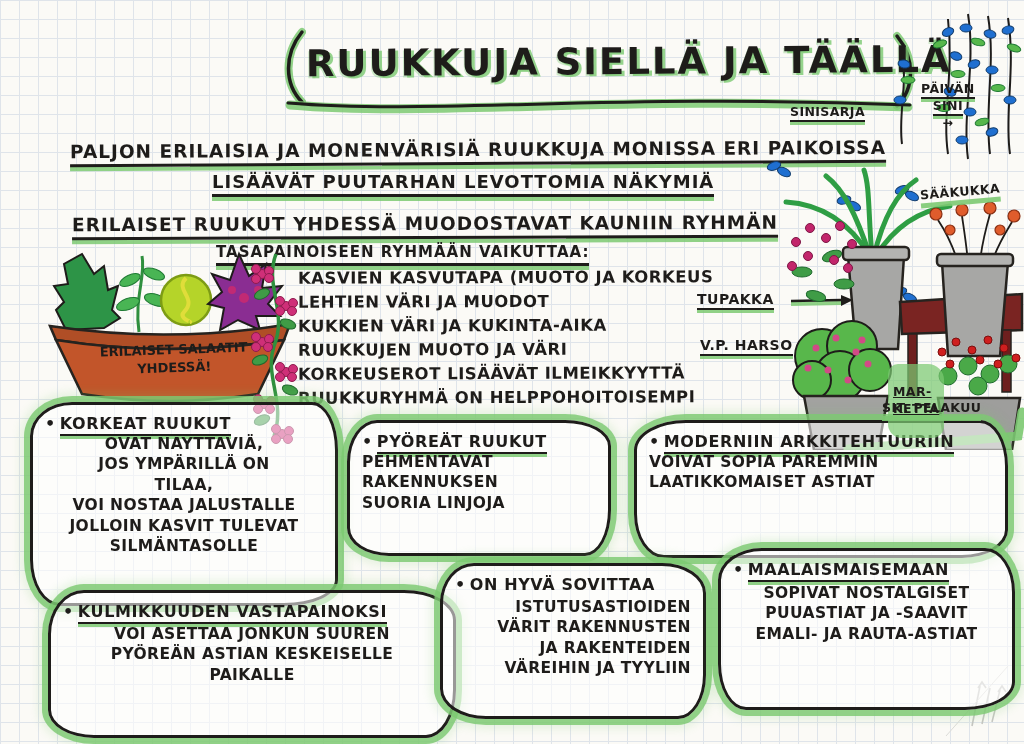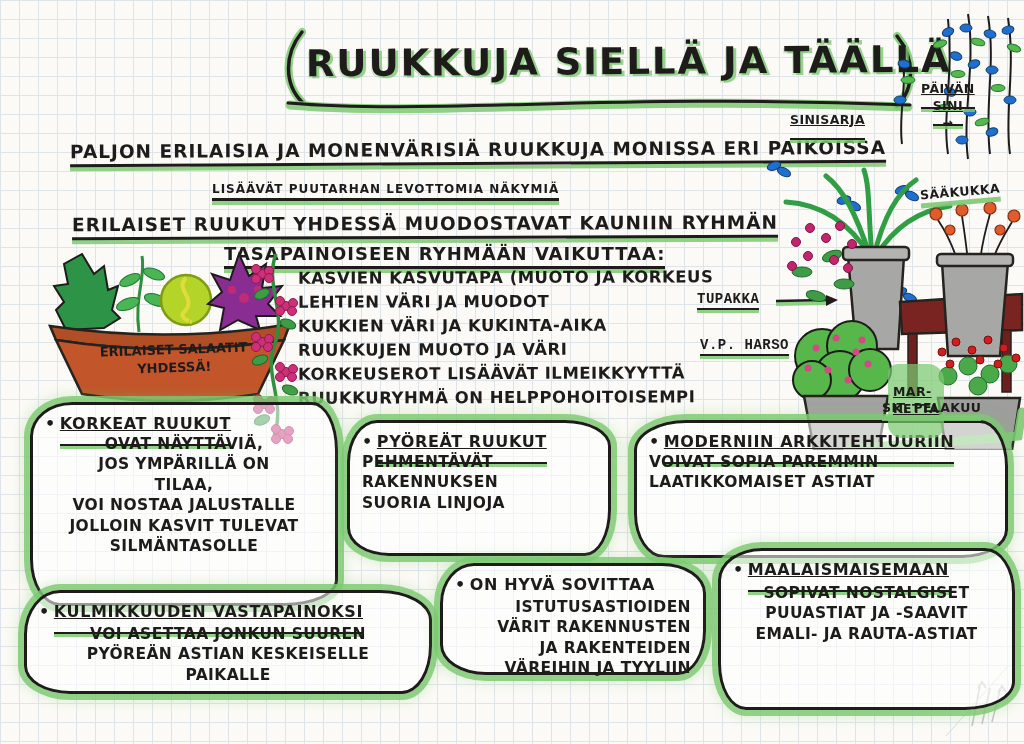--- a/index.html
+++ b/index.html
@@ -15,63 +15,63 @@
     background-color:var(--paper,#fbfaf6);
     background-image:linear-gradient(var(--grid,#dfe4ea) 1px, transparent 1px),
                      linear-gradient(90deg, var(--grid,#dfe4ea) 1px, transparent 1px);
     background-size:19px 19px;
   }
   .abs{position:absolute;}
   .hand{font-weight:600;letter-spacing:1px;}
   .preline{white-space:pre-line;}
   
   .mk-u{border-bottom:3px solid var(--ink,#1e1c1a);box-shadow:0 4px 0 rgba(124,201,114,.85);padding-bottom:2px;}
-  .mk-u-sm{border-bottom:2px solid var(--ink,#1e1c1a);box-shadow:0 3px 0 rgba(124,201,114,.85);padding-bottom:11px;text-decoration:underline;}
+  .mk-u-sm{border-bottom:2px solid var(--ink,#1e1c1a);box-shadow:0 3px 0 rgba(124,201,114,.85);padding-bottom:1px;}
   .g-u{border-bottom:5px solid rgba(124,201,114,.9);padding-bottom:1px;}
 
   .page-title{
     font-size:37px;font-weight:700;letter-spacing:2px;white-space:nowrap;
     color:var(--ink,#1e1c1a);
     text-shadow:3px 2px 0 rgba(124,201,114,.8), -1px 2px 0 rgba(124,201,114,.35);
     transform:rotate(-.4deg);
   }
 
   .intro1{left:70px;top:139px;font-size:18.5px;transform:rotate(-.3deg);}
-  .intro2{left:212px;top:182px;font-size:12px;}
+  .intro2{left:212px;top:171px;font-size:18px;}
   .group1{left:72px;top:213px;font-size:18.5px;transform:rotate(-.2deg);}
-  .group2{left:224px;top:243px;font-size:18px;}
+  .group2{left:216px;top:243px;font-size:15px;}
 
   .factors{left:298px;top:266px;font-size:16.5px;font-weight:600;letter-spacing:.5px;line-height:24px;}
   .factor-line{white-space:nowrap;transform:rotate(-.2deg);}
 
-  .annot{font-size:14px;font-weight:700;letter-spacing:.5px;display:flex;align-items:center;gap:17px;font-family:Liberation Mono, monospace;}
+  .annot{font-size:14px;font-weight:700;letter-spacing:.5px;display:flex;align-items:center;gap:17px;}
   .annot .lbl{border-bottom:2.5px solid var(--ink,#1e1c1a);box-shadow:0 3px 0 rgba(124,201,114,.85);padding-bottom:1px;}
 
   .plant-label{font-size:12.5px;font-weight:700;letter-spacing:.4px;line-height:1.35;z-index:6;}
 
   .bubble{
     background:rgba(255,255,255,.55);
     border:3px solid var(--ink,#1e1c1a);
     box-shadow:0 0 0 6px rgba(124,201,114,.82), 0 0 9px 10px rgba(124,201,114,.16);
     padding:9px 12px 8px 12px;
     z-index:4;
   }
   .b-title{font-size:16px;font-weight:700;letter-spacing:.6px;white-space:nowrap;}
   .b-title .bullet{margin-right:4px;}
   .b-body{font-size:15.5px;font-weight:600;letter-spacing:.4px;text-align:center;line-height:1.32;margin-top:1px;}
   .b1{left:30px;top:402px;width:308px;height:204px;border-radius:42px 26px 54px 30px / 34px 48px 26px 46px;}
   .b2{left:347px;top:420px;width:264px;height:136px;border-radius:30px 46px 26px 42px / 42px 26px 46px 28px;}
   .b3{left:634px;top:420px;width:374px;height:138px;border-radius:52px 28px 46px 30px / 30px 46px 28px 44px;}
-  .b4{left:24px;top:590px;width:408px;height:104px;border-radius:36px 52px 30px 46px / 44px 30px 48px 28px;}
-  .b5{left:440px;top:563px;width:266px;height:112px;border-radius:34px 44px 28px 46px / 40px 30px 44px 30px;}
+  .b4{left:48px;top:590px;width:408px;height:148px;border-radius:36px 52px 30px 46px / 44px 30px 48px 28px;}
+  .b5{left:440px;top:563px;width:266px;height:156px;border-radius:34px 44px 28px 46px / 40px 30px 44px 30px;}
   .b6{left:718px;top:548px;width:297px;height:162px;border-radius:44px 30px 50px 28px / 32px 44px 28px 46px;}
 
   .planter-text{left:76px;top:341px;width:196px;font-size:13px;font-weight:700;text-align:center;line-height:1.4;transform:rotate(-2deg);z-index:5;}
   .lbl-paivansini{left:921px;top:64px;text-align:center;}
-  .lbl-sinisarja{left:790px;top:112px;}
+  .lbl-sinisarja{left:790px;top:104px;}
   .lbl-saakukka{left:920px;top:184px;transform:rotate(-5deg);}
   .lbl-marketta{left:888px;top:364px;background:rgba(124,201,114,.72);padding:20px 5px;border-radius:10px 16px 12px 14px;text-align:left;text-decoration:underline;}
   .lbl-sitpelakuu{left:882px;top:400px;}
 </style>
 </head>
 <body>
 
 <div class="page">
 
   <svg class="abs" style="left:280px;top:26px;" width="26" height="82">

